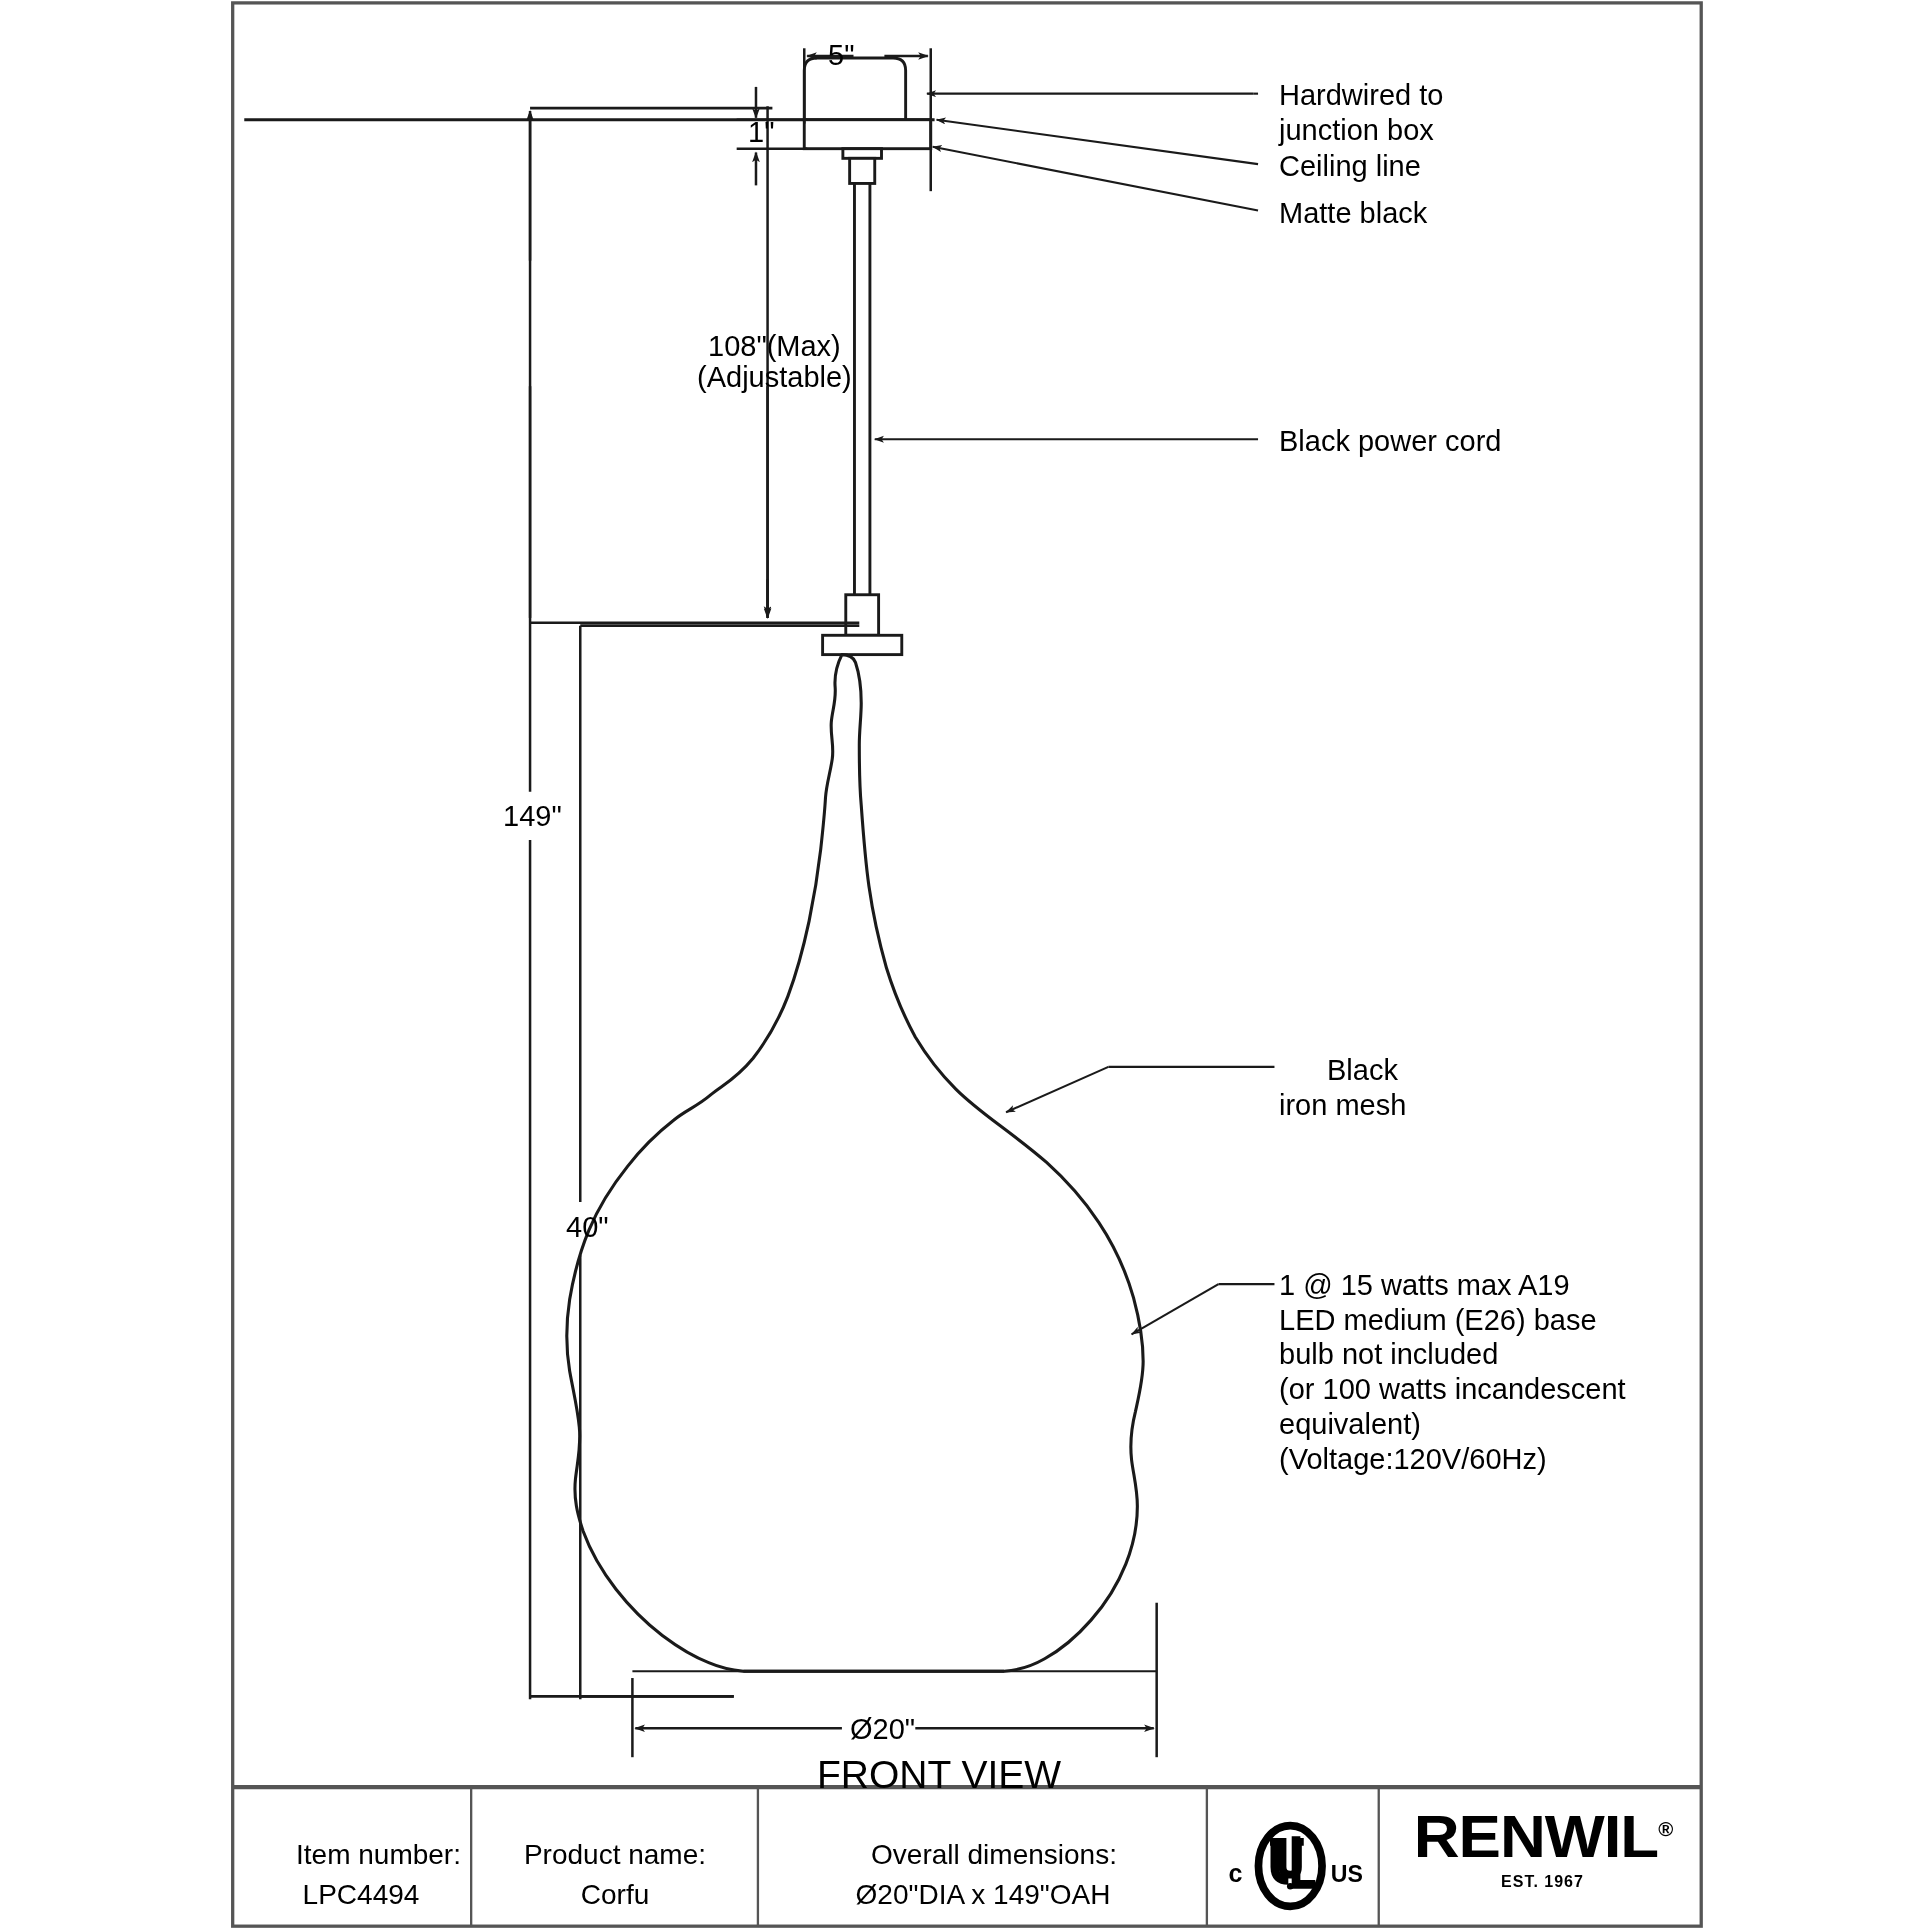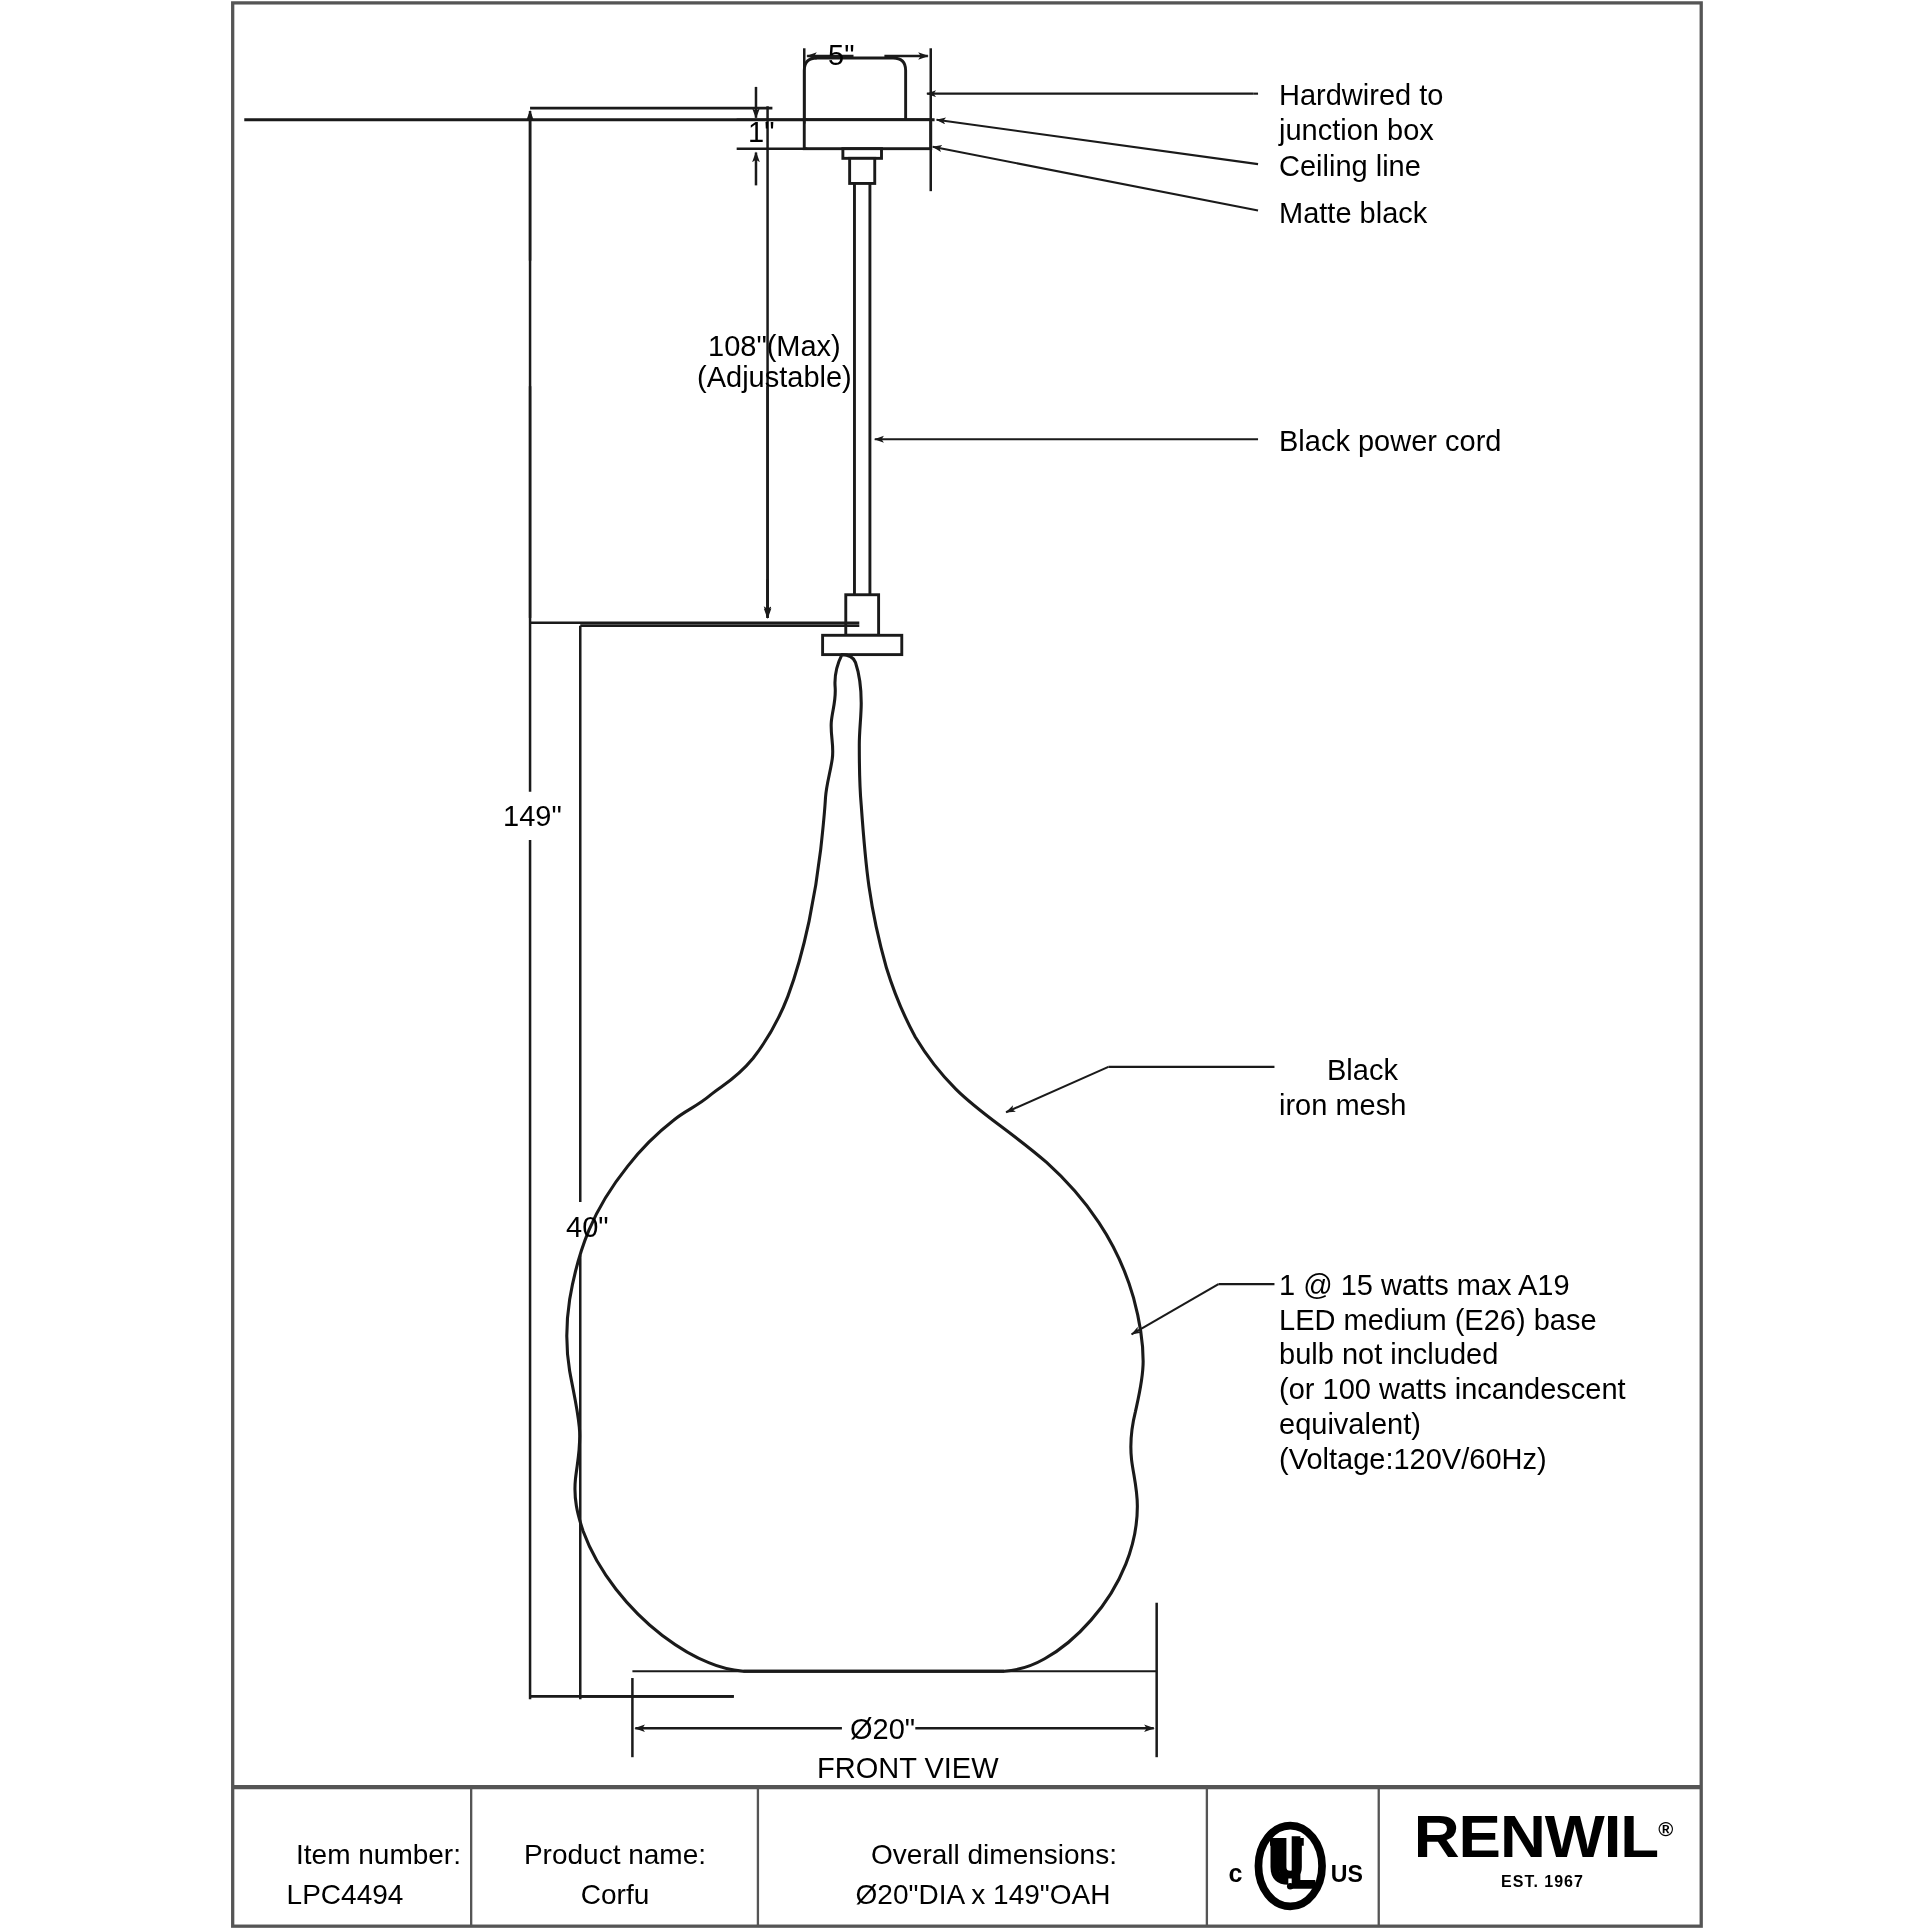--- a/index.html
+++ b/index.html
@@ -34,21 +34,21 @@
     color: #000;
     line-height: 1.28;
   }
   .dim-label {
     font-size: 29px;
   }
   .note-label {
     font-size: 29px;
   }
   .view-label {
-    font-size: 29px;
+    font-size: 39px;
     text-align: center;
   }
   .footer-head {
     font-size: 28px;
     text-align: center;
   }
   .footer-val {
     font-size: 28px;
     text-align: center;
   }
@@ -286,21 +286,21 @@
   <div class="txt note-label" style="left:1279px; top:1087px;">iron mesh</div>
 
   <div class="txt note-label" style="left:1279px; top:1267px;">1 @ 15 watts max A19</div>
   <div class="txt note-label" style="left:1279px; top:1302px;">LED medium (E26) base</div>
   <div class="txt note-label" style="left:1279px; top:1336px;">bulb not included</div>
   <div class="txt note-label" style="left:1279px; top:1371px;">(or 100 watts incandescent</div>
   <div class="txt note-label" style="left:1279px; top:1406px;">equivalent)</div>
   <div class="txt note-label" style="left:1279px; top:1441px;">(Voltage:120V/60Hz)</div>
 
   <div class="txt footer-head" style="left:236px; top:1837px; width:285px;">Item number:</div>
-  <div class="txt footer-val" style="left:220px; top:1877px; width:250px;text-align:center;">LPC4494</div>
+  <div class="txt footer-val" style="left:236px; top:1877px; width:250px;text-align:center;">LPC4494</div>
 
   <div class="txt footer-head" style="left:473px; top:1837px; width:284px;">Product name:</div>
   <div class="txt footer-val" style="left:473px; top:1877px; width:284px;">Corfu</div>
 
   <div class="txt footer-head" style="left:760px; top:1837px; width:446px;padding-left:11px;">Overall dimensions:</div>
   <div class="txt footer-val" style="left:760px; top:1877px; width:446px;">Ø20"DIA x 149"OAH</div>
 
   <div class="ul-wrap">
     <svg viewBox="0 0 170 110" width="164" height="106" xmlns="http://www.w3.org/2000/svg">
       <text x="14" y="72" font-family="Liberation Sans, sans-serif" font-size="26" font-weight="bold" fill="#000">c</text>

